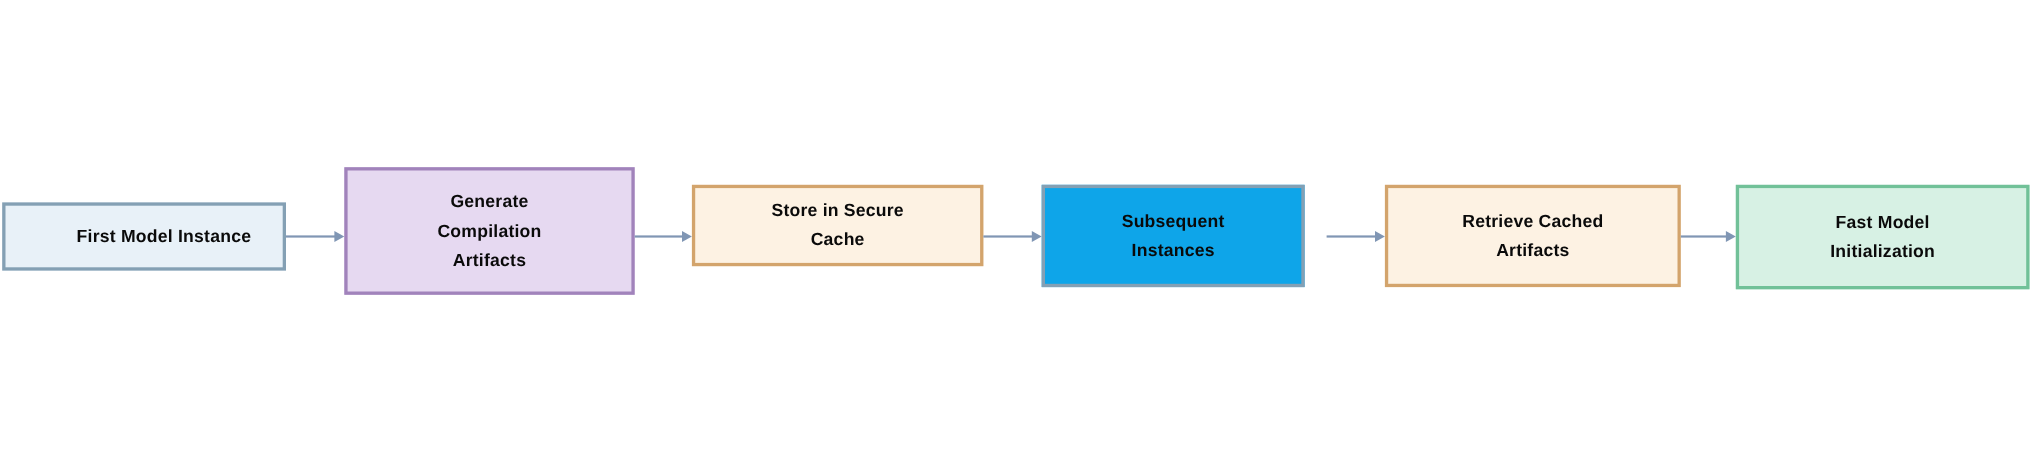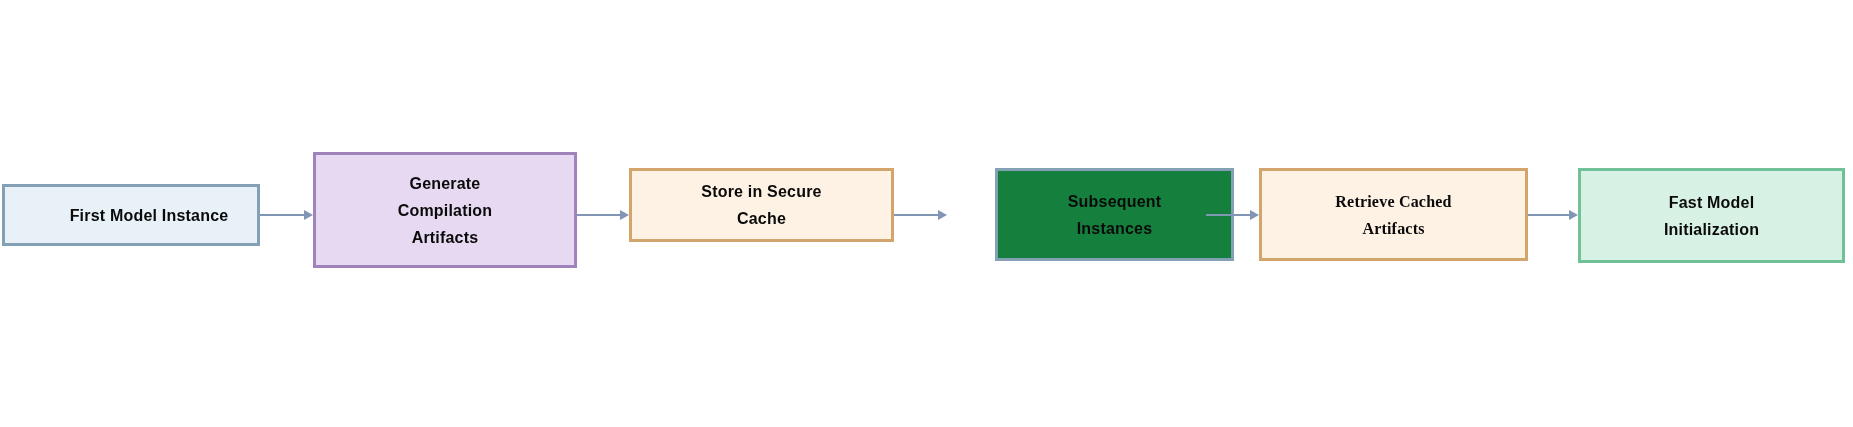--- a/index.html
+++ b/index.html
@@ -60,26 +60,26 @@
     <span class="label">Generate
 Compilation
 Artifacts</span>
   </div>
 
   <div class="node" style="left: 629px; top: 168px; width: 265px; height: 74px; background-color: rgb(253, 242, 227); border-color: rgb(211, 164, 108);">
     <span class="label">Store in Secure
 Cache</span>
   </div>
 
-  <div class="node" style="left: 947px; top: 168px; width: 239px; height: 93px; background-color: #15803d; border-color: rgb(132, 160, 180); margin-left: 48px;">
+  <div class="node" style="left: 947px; top: 168px; width: 239px; height: 93px; background-color: #0ea5e9; border-color: rgb(132, 160, 180);">
     <span class="label">Subsequent
 Instances</span>
   </div>
 
-  <div class="node" style="left: 1259px; top: 168px; width: 269px; height: 93px; background-color: rgb(253, 242, 227); border-color: rgb(211, 164, 108); font-family: Liberation Serif, serif;">
+  <div class="node" style="left: 1259px; top: 168px; width: 269px; height: 93px; background-color: rgb(253, 242, 227); border-color: rgb(211, 164, 108);">
     <span class="label">Retrieve Cached
 Artifacts</span>
   </div>
 
   <div class="node" style="left: 1578px; top: 168px; width: 267px; height: 95px; background-color: rgb(215, 241, 228); border-color: rgb(113, 193, 152);">
     <span class="label">Fast Model
 Initialization</span>
   </div>
 
   <div class="arrow" style="left:260px; top:209px; width:53px;">

